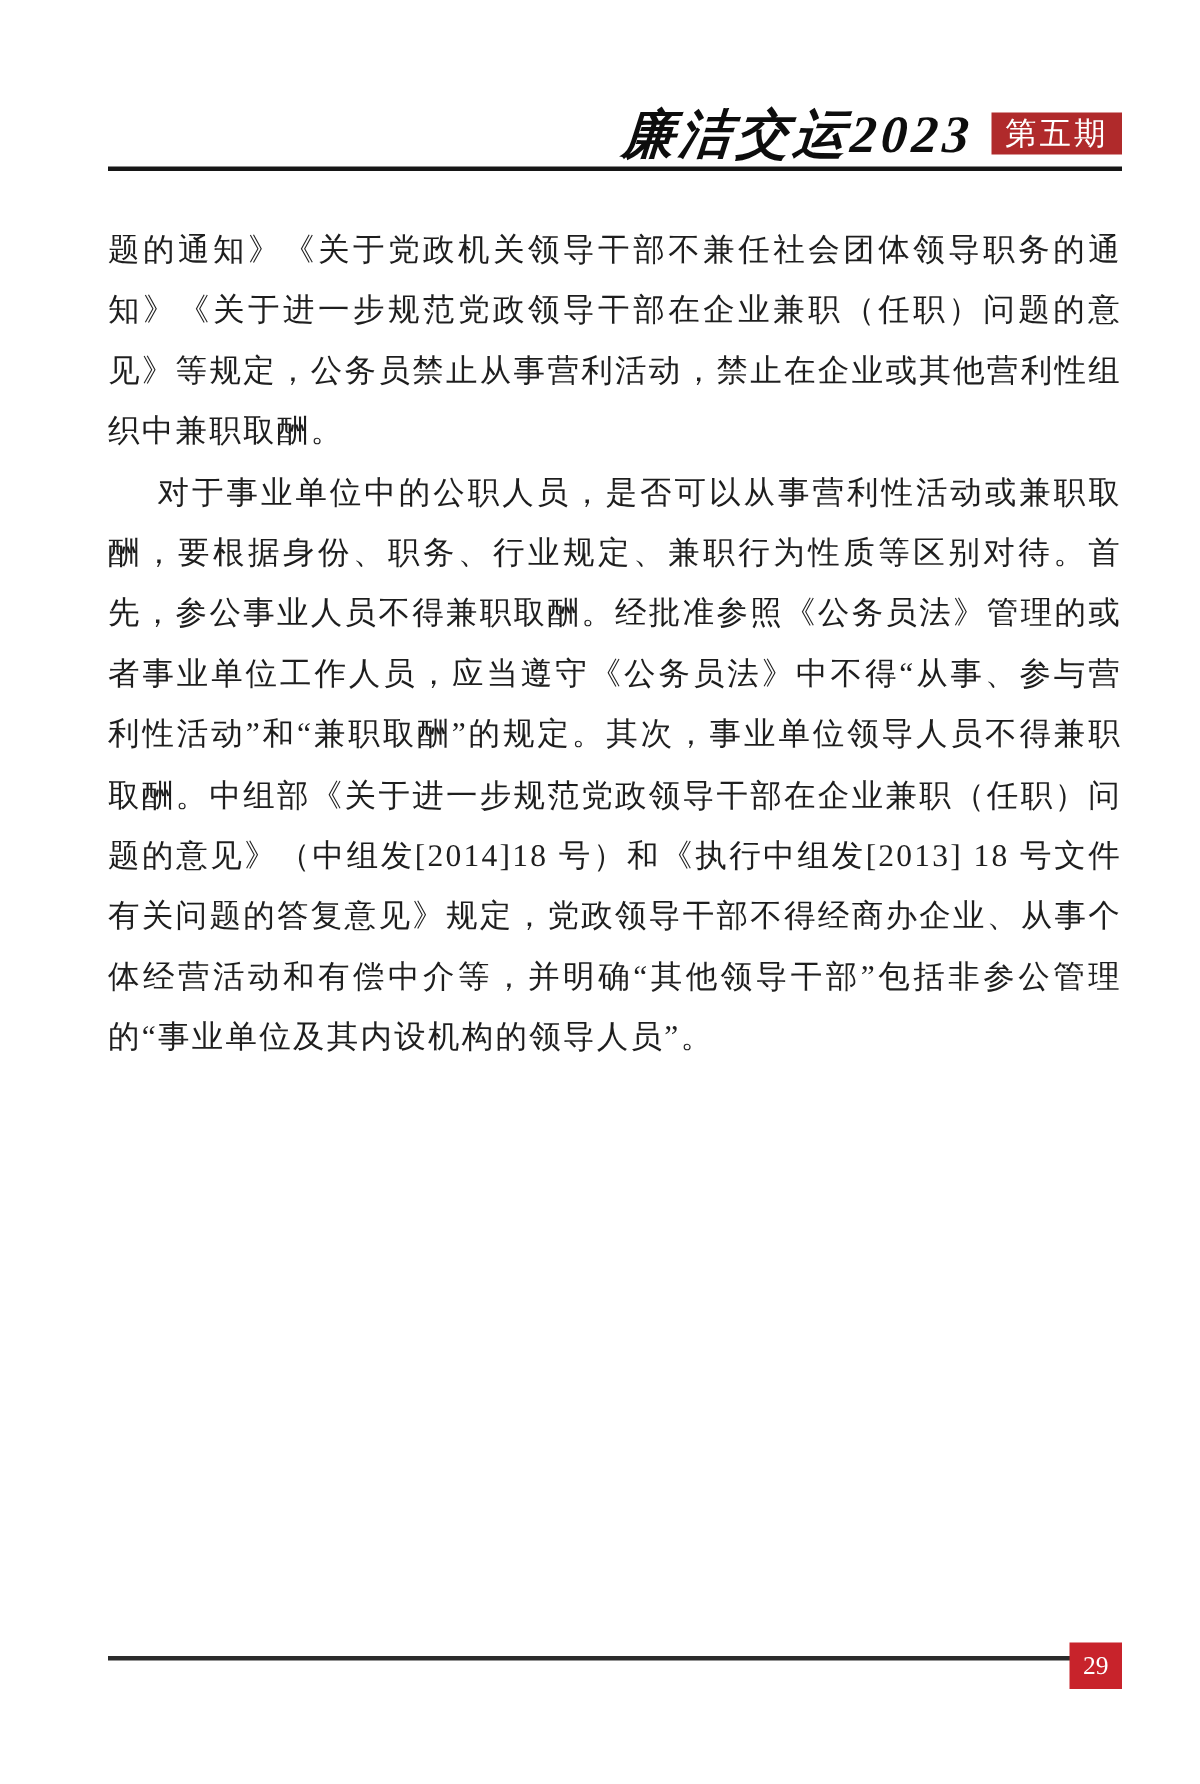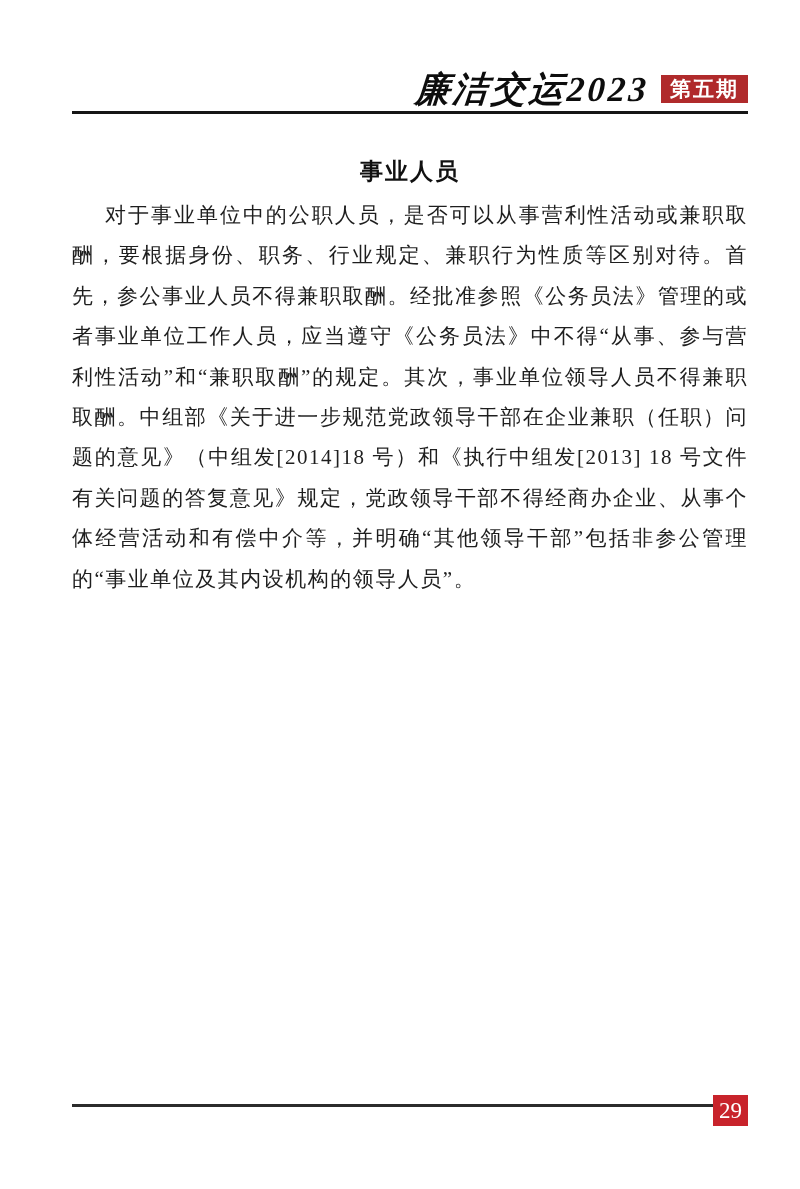--- a/index.html
+++ b/index.html
@@ -40,21 +40,21 @@
     white-space: nowrap;
   }
   .issue-badge {
     display: inline-flex;
     align-items: center;
     justify-content: center;
     height: 28px;
     padding: 0 9px;
     color: #ffffff;
     font-family: "Liberation Serif", "DejaVu Serif", serif;
-    font-weight: bold;
+    font-weight: normal;
     font-size: 21px;
     letter-spacing: 2px;
     white-space: nowrap;
   }
   .header-rule {
     position: absolute;
     top: 111px;
     left: 72px;
     width: 676px;
     height: 3px;
@@ -104,38 +104,38 @@
     position: absolute;
     top: 1095px;
     left: 713px;
     width: 35px;
     height: 31px;
     display: flex;
     align-items: center;
     justify-content: center;
     color: #ffffff;
     font-family: "Liberation Serif", "DejaVu Serif", serif;
-    font-size: 23px;
+    font-size: 17px;
   }
 </style>
 </head>
 <body>
 
 <div class="page">
 
   <header>
     <div class="masthead">
       <span class="journal-title">廉洁交运2023</span>
       <span class="issue-badge" style="background-color: rgb(176, 42, 43);">第五期</span>
     </div>
     <div class="header-rule"></div>
   </header>
 
   <main class="content">
-    <h2 class="section-heading">事业人员</h2>
+    <p>题的通知》《关于党政机关领导干部不兼任社会团体领导职务的通知》《关于进一步规范党政领导干部在企业兼职（任职）问题的意见》等规定，公务员禁止从事营利活动，禁止在企业或其他营利性组织中兼职取酬。</p>
     <p class="para-indent">对于事业单位中的公职人员，是否可以从事营利性活动或兼职取酬，要根据身份、职务、行业规定、兼职行为性质等区别对待。首先，参公事业人员不得兼职取酬。经批准参照《公务员法》管理的或者事业单位工作人员，应当遵守《公务员法》中不得“从事、参与营利性活动”和“兼职取酬”的规定。其次，事业单位领导人员不得兼职取酬。中组部《关于进一步规范党政领导干部在企业兼职（任职）问题的意见》（中组发[2014]18 号）和《执行中组发[2013] 18 号文件有关问题的答复意见》规定，党政领导干部不得经商办企业、从事个体经营活动和有偿中介等，并明确“其他领导干部”包括非参公管理的“事业单位及其内设机构的领导人员”。</p>
   </main>
 
   <footer>
     <div class="footer-rule"></div>
     <span class="page-number-badge" style="background-color: rgb(200, 35, 43);">29</span>
   </footer>
 
 </div>
 

